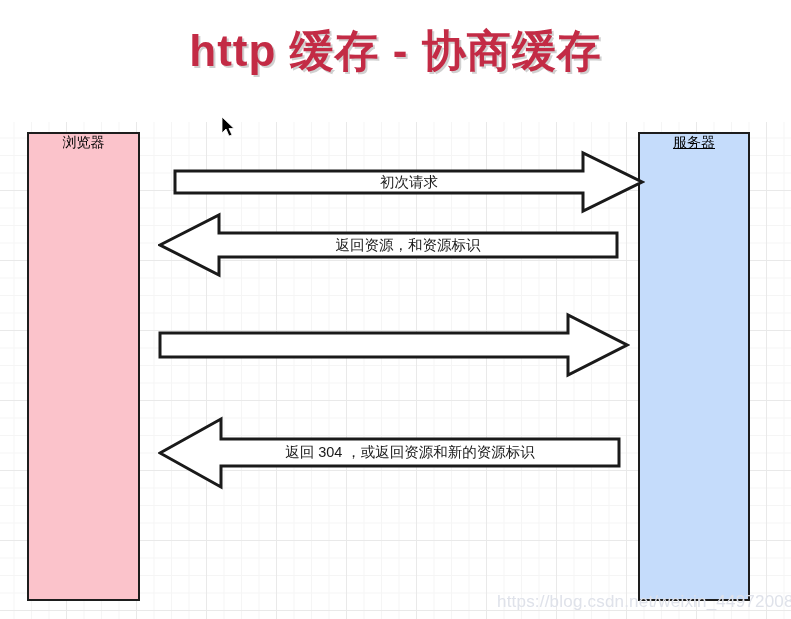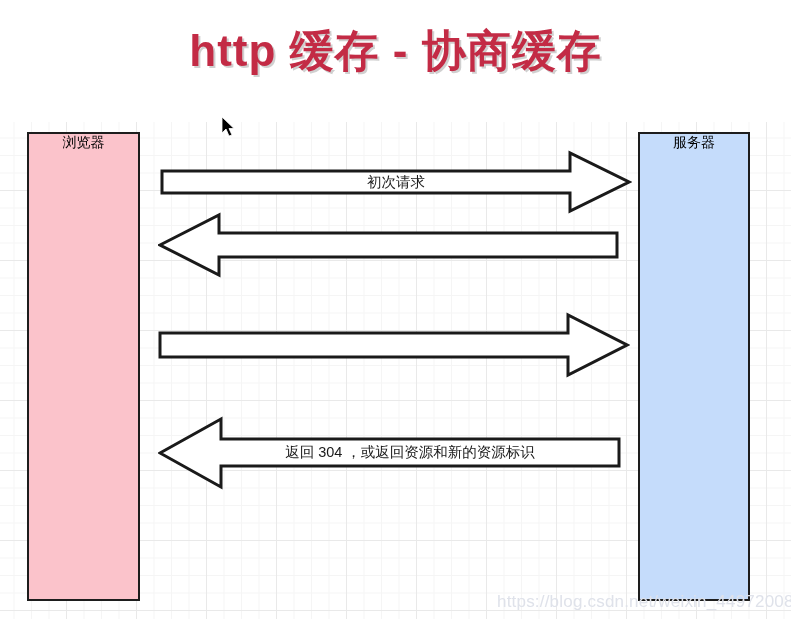--- a/index.html
+++ b/index.html
@@ -72,20 +72,21 @@
     width: 113px;
     height: 469px;
     background: #FBC3CB;
   }
   #node-server {
     left: 638px;
     top: 132px;
     width: 112px;
     height: 469px;
     background: #C5DCFB;
+    text-decoration: underline;
   }
 
   
   .arrow-wrap {
     position: absolute;
   }
   .arrow-wrap svg {
     display: block;
   }
   .arrow-label {
@@ -134,31 +135,32 @@
   <div id="grid"></div>
 
   <div class="node" id="node-browser">
     <span>浏览器</span>
   </div>
 
   <div class="node" id="node-server">
     <span>服务器</span>
   </div>
 
-  <div class="arrow-wrap" style="left:160px; top:150px; width:472px; height:64px;">
+  <div class="arrow-wrap" style="left:173px; top:150px; width:472px; height:64px;">
     <svg width="472" height="64" viewBox="0 0 472 64">
       <path d="M 2 21 L 410 21 L 410 3 L 469 32 L 410 61 L 410 43 L 2 43 Z" fill="#ffffff" stroke="#1a1a1a" stroke-width="3" stroke-linejoin="miter"></path>
     </svg>
     <div class="arrow-label" style="top:23px;">初次请求</div>
   </div>
 
   <div class="arrow-wrap" style="left:158px; top:212px; width:462px; height:66px;">
     <svg width="462" height="66" viewBox="0 0 462 66">
       <path d="M 2 33 L 61 3 L 61 21 L 459 21 L 459 45 L 61 45 L 61 63 Z" fill="#ffffff" stroke="#1a1a1a" stroke-width="3" stroke-linejoin="miter"></path>
     </svg>
+    <div class="arrow-label" style="top:24px; left:40px; width:420px;">返回资源，和资源标识</div>
   </div>
 
   <div class="arrow-wrap" style="left:158px; top:312px; width:472px; height:66px;">
     <svg width="472" height="66" viewBox="0 0 472 66">
       <path d="M 2 21 L 410 21 L 410 3 L 469 33 L 410 63 L 410 45 L 2 45 Z" fill="#ffffff" stroke="#1a1a1a" stroke-width="3" stroke-linejoin="miter"></path>
     </svg>
   </div>
 
   <div class="arrow-wrap" style="left:158px; top:416px; width:464px; height:74px;">
     <svg width="464" height="74" viewBox="0 0 464 74">

